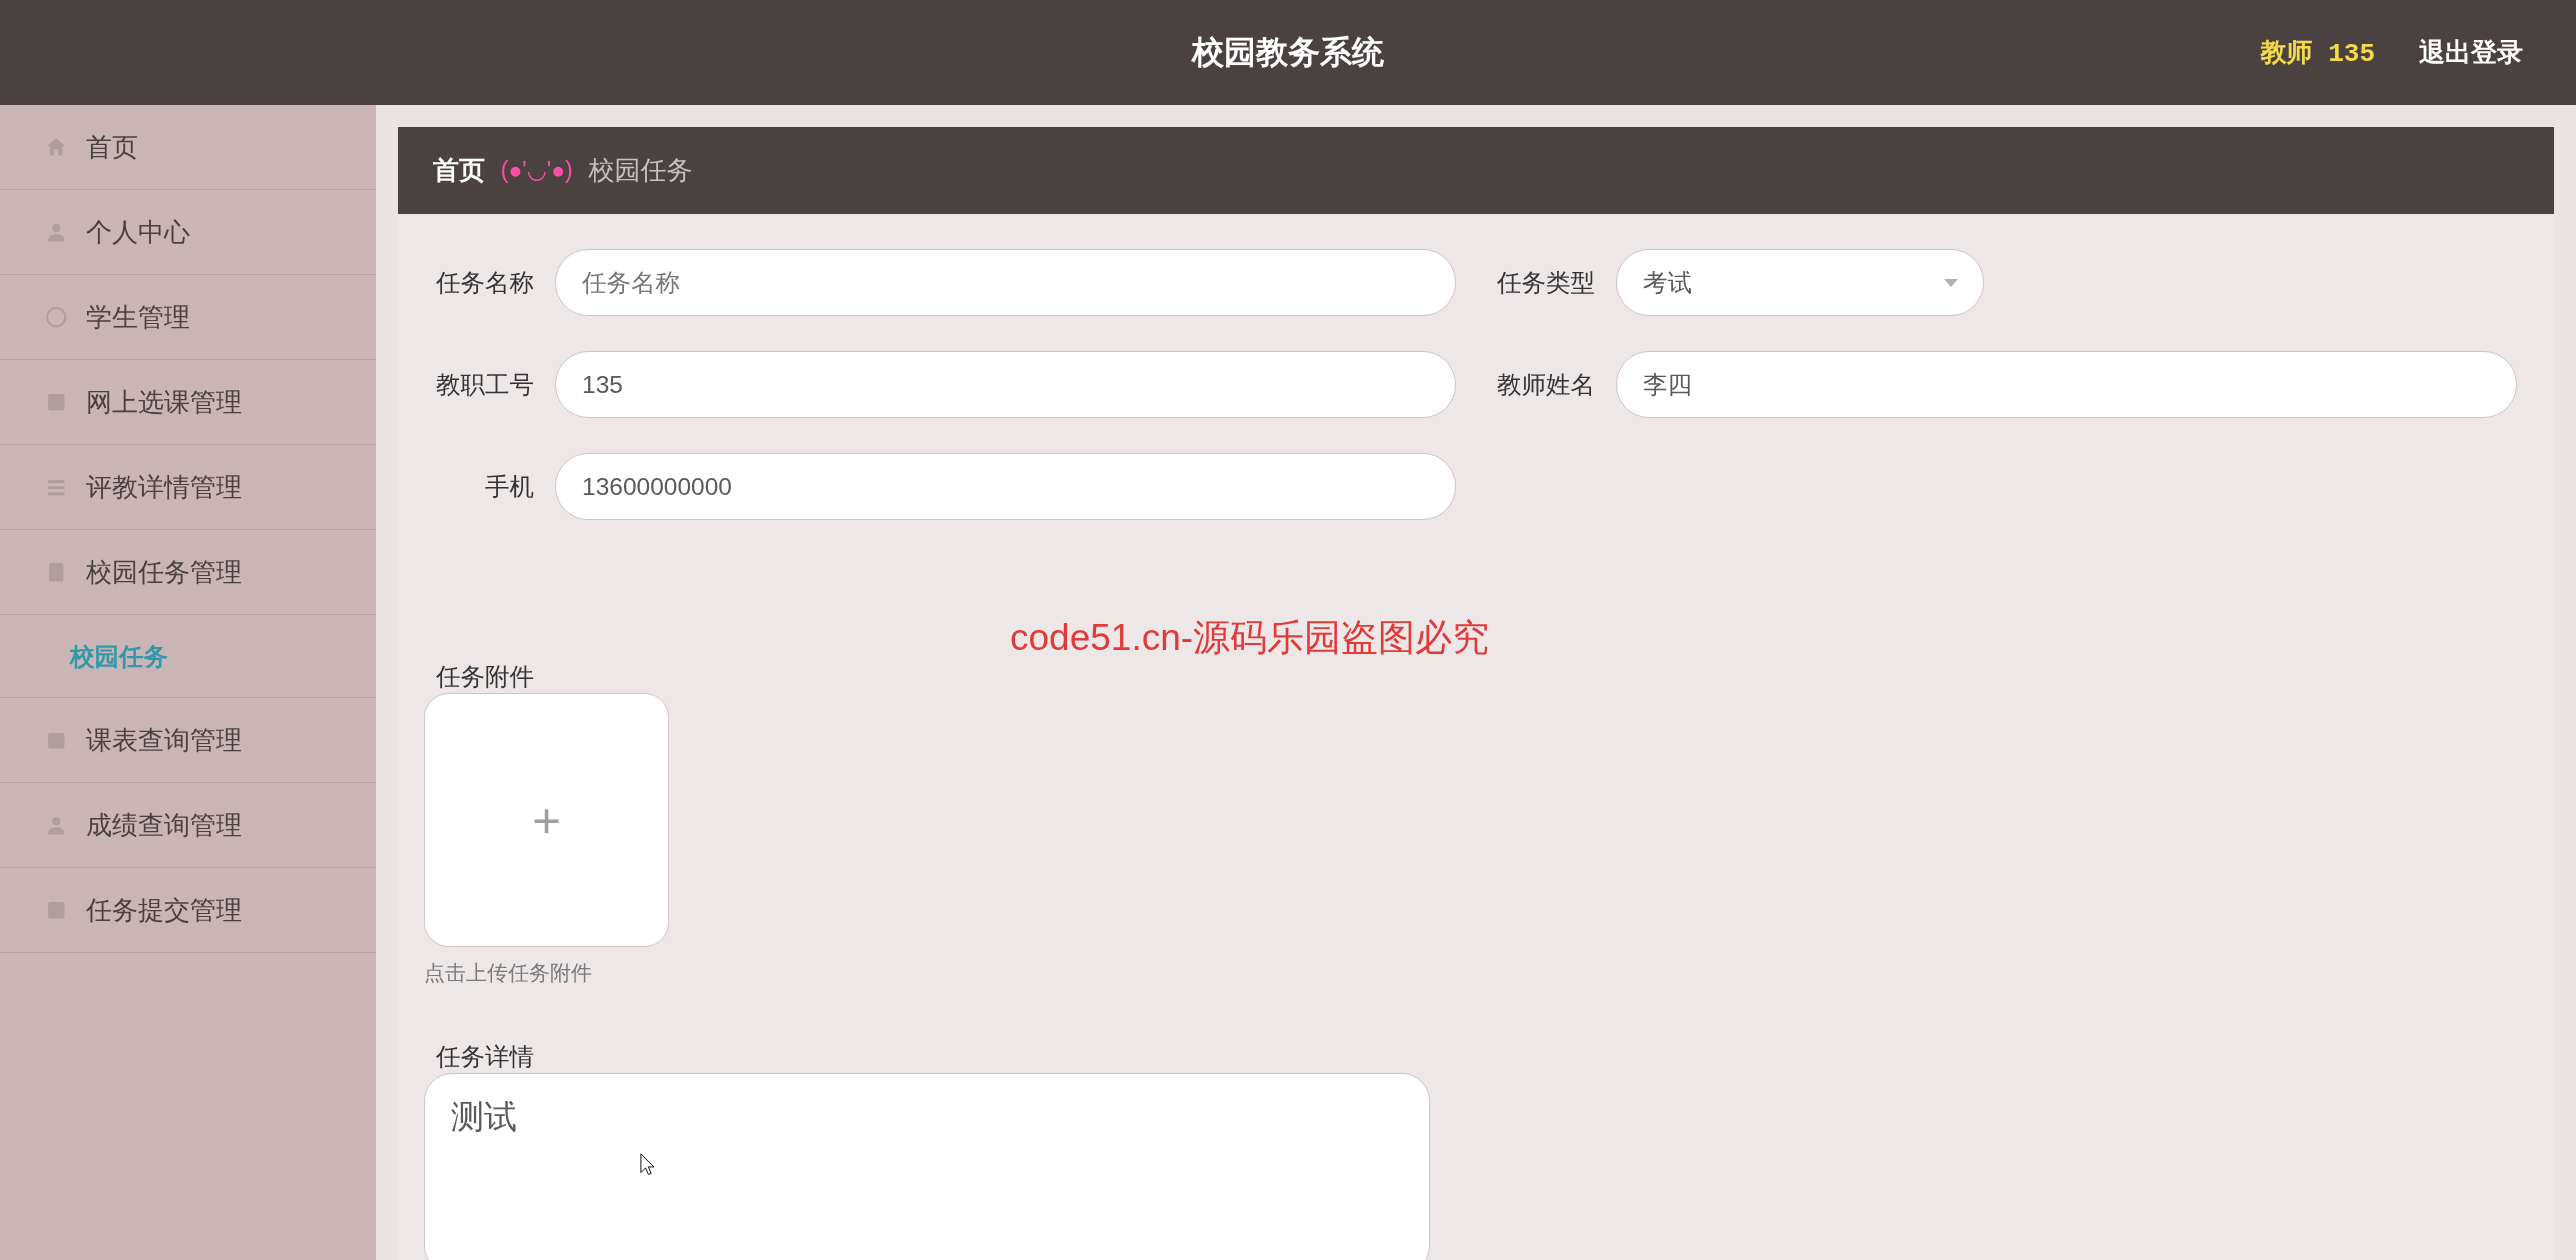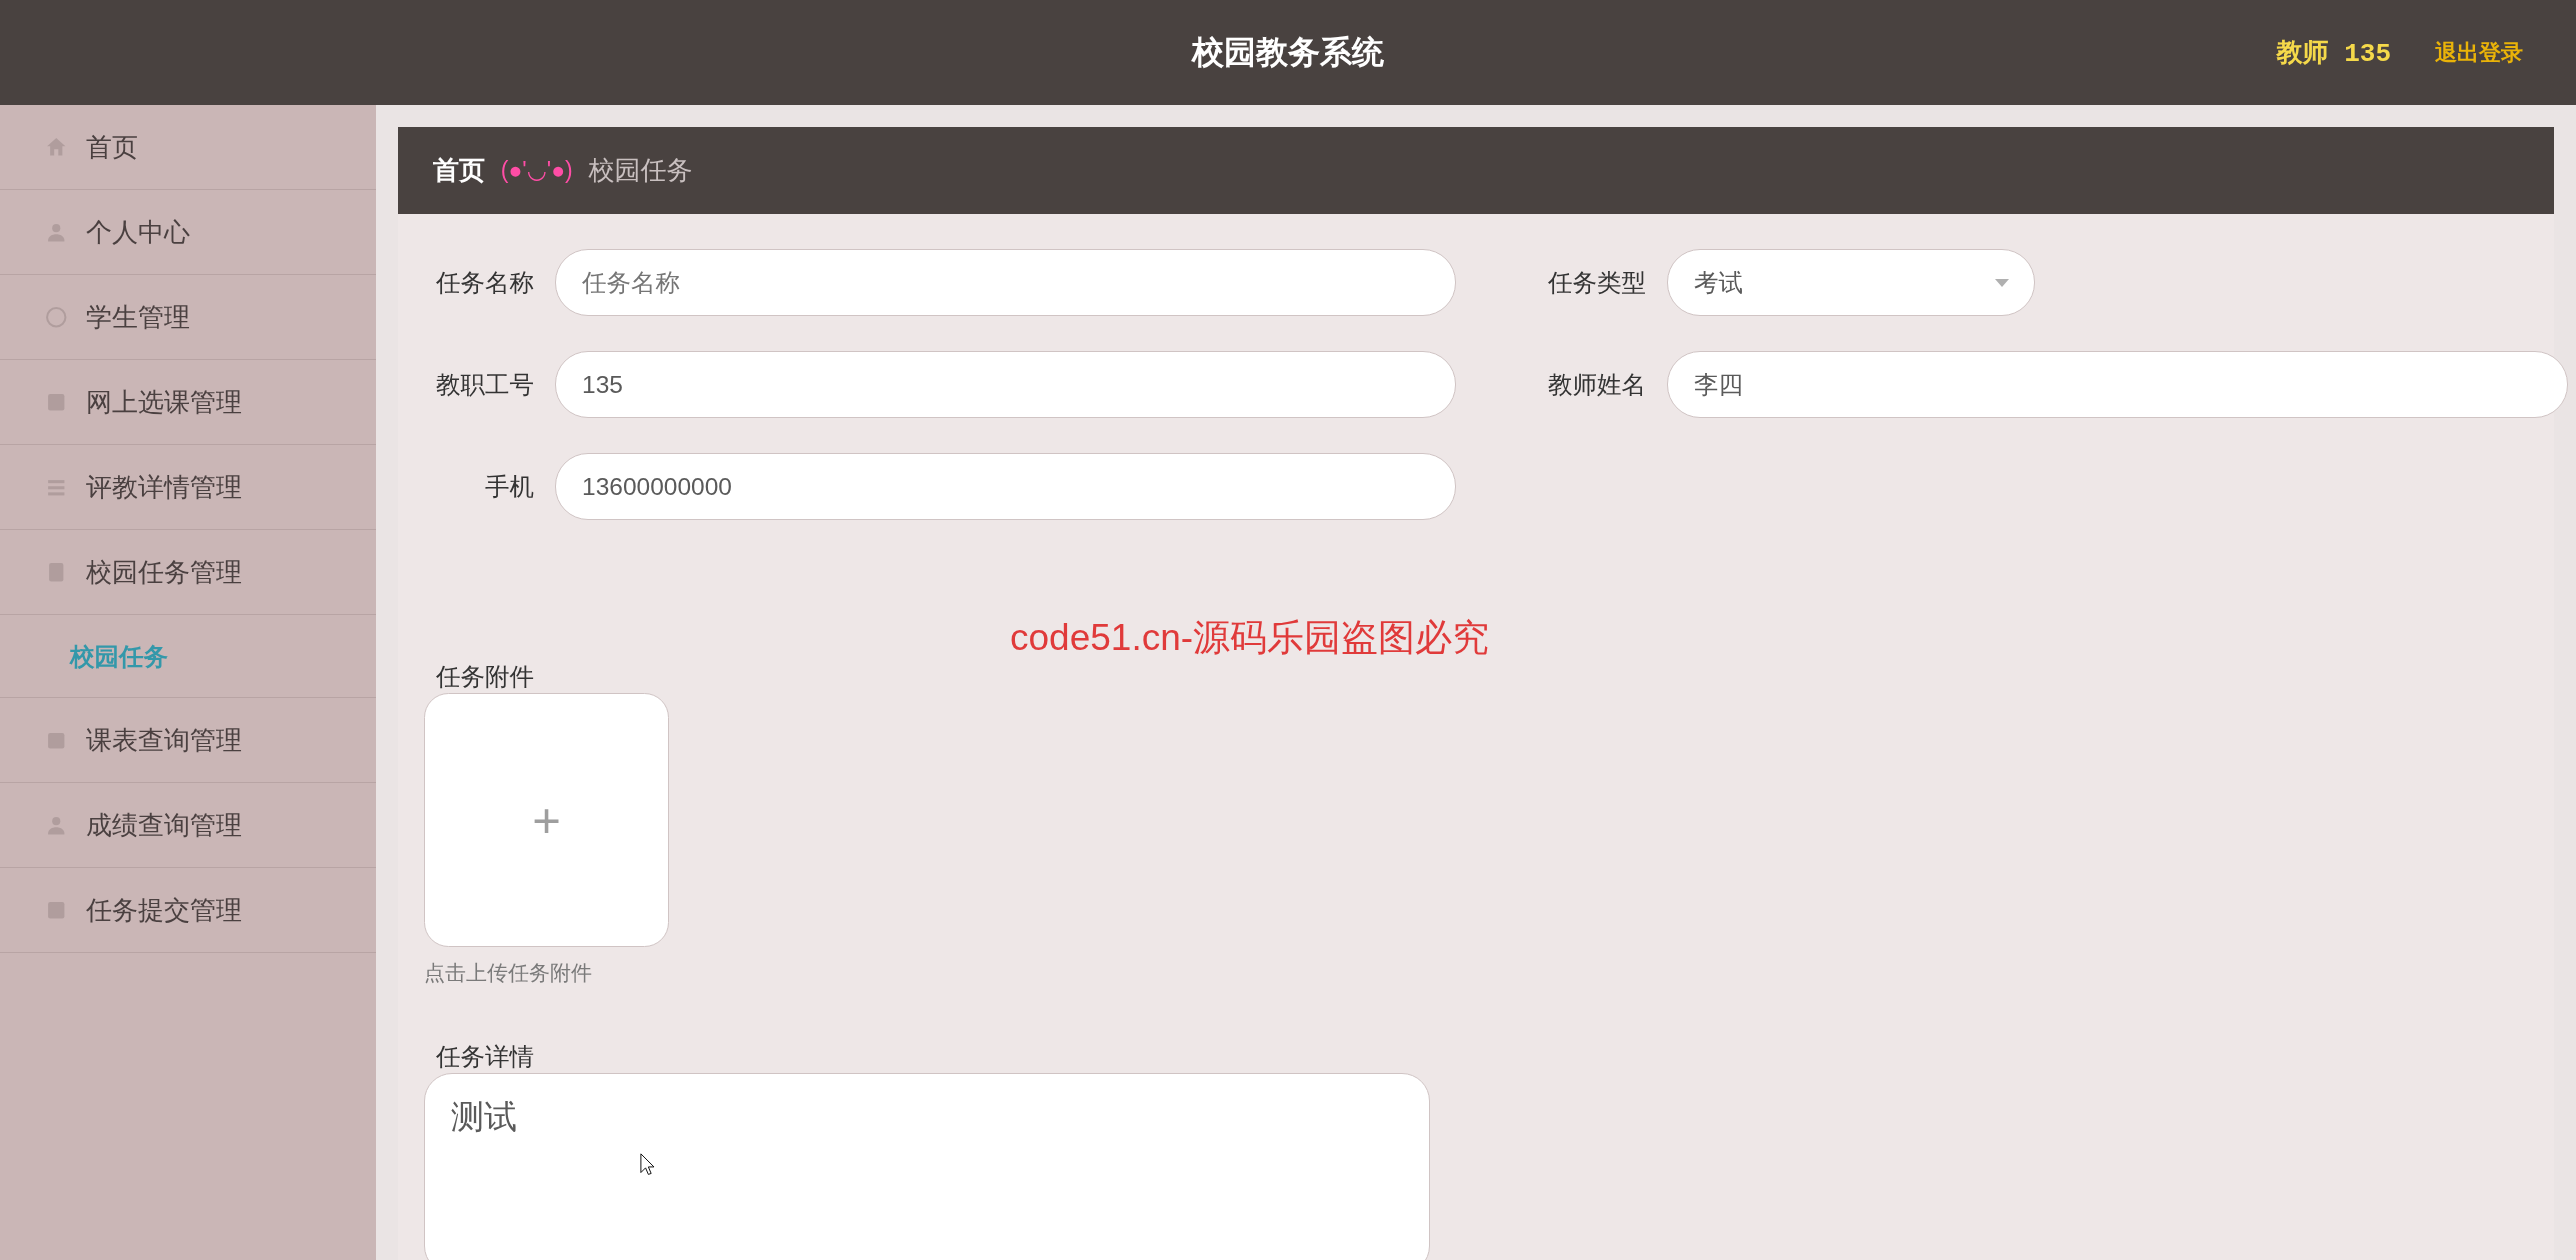--- a/index.html
+++ b/index.html
@@ -32,22 +32,22 @@
   align-items: center;
   gap: 44px;
   font-family: Liberation Mono, monospace;
 }
 .topbar .user-info {
   color: #f5d94a;
   font-size: 26px;
   font-weight: bold;
 }
 .topbar .logout {
-  color: #eab308;
-  font-size: 22px;
+  color: #ffffff;
+  font-size: 26px;
   font-weight: bold;
   cursor: pointer;
 }
 .container {
   display: flex;
   height: calc(100% - 105px);
 }
 .sidebar {
   width: 376px;
   background: #cab6b6;
@@ -93,21 +93,21 @@
 .breadcrumb .emoji { color: #ff4da6; font-size: 23px; }
 .breadcrumb .current { color: #c9c0c0; }
 .form-area {
   background: #eee7e7;
   padding: 35px 26px;
 }
 .form-row {
   display: flex;
   align-items: flex-start;
   margin-bottom: 35px;
-  gap: 80px;
+  gap: 29px;
 }
 .form-field {
   display: flex;
   align-items: center;
 }
 .form-field.vtop { align-items: flex-start; flex-direction: column; }
 .form-label {
   width: 131px;
   text-align: right;
   padding-right: 21px;

